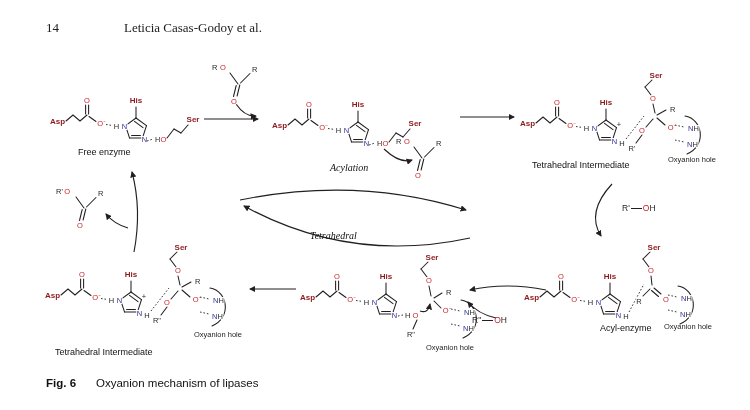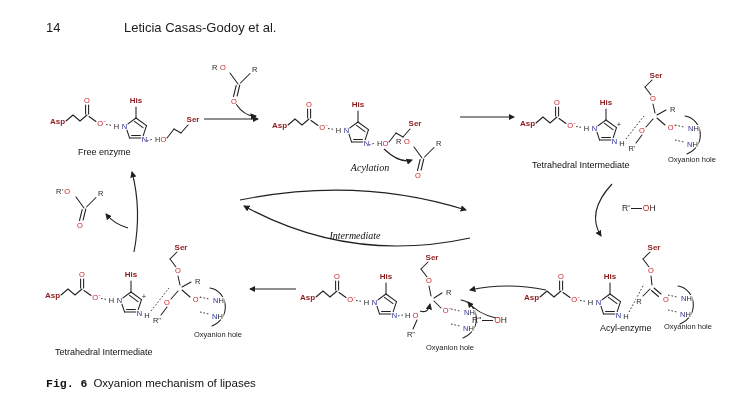--- a/index.html
+++ b/index.html
@@ -1,26 +1,26 @@
 <!DOCTYPE html>
 <html><head>
 <meta charset="utf-8">
 <style>
   html,body{margin:0;padding:0;}
   body{
     width:750px;height:410px;position:relative;background:#ffffff;overflow:hidden;
     font-family:"Liberation Sans",sans-serif;color:#231f20;
   }
-  .runhead{position:absolute;top:20px;font-family:Liberation Sans, sans-serif;font-size:13px;color:#1c1c1c;}
+  .runhead{position:absolute;top:20px;font-family:Liberation Serif, serif;font-size:13px;color:#1c1c1c;}
   .caption{position:absolute;left:46px;top:377px;font-size:11.5px;color:#111;}
-  .caption b{margin-right:6px;font-family:Liberation Mono, monospace;}
+  .caption b{margin-right:20px;}
   .struct{position:absolute;}
   .slabel{position:absolute;font-size:9px;font-weight:normal;color:#111;}
   .oxylabel{position:absolute;font-size:7.5px;color:#222;text-align:center;}
-  .cyclabel{position:absolute;font-family:"Liberation Serif",serif;font-style:italic;font-size:10px;text-align:center;color:#111;}
+  .cyclabel{position:absolute;font-family:"Liberation Serif",serif;font-style:italic;font-size:10px;text-align:left;color:#111;}
   .molecule-label{position:absolute;font-size:8.5px;display:flex;align-items:center;color:#231f20;}
   .molecule-label .o{color:#cc2027;}
   .bondline{display:inline-block;width:11px;height:0;border-top:1.1px solid #231f20;margin:0 1px;}
   
   svg text{font-family:"Liberation Sans",sans-serif;font-size:7.5px;fill:#231f20;}
   .res{font-size:8px;font-weight:bold;fill:#8d1a1d;}
   .atom{paint-order:stroke;stroke:#ffffff;stroke-width:2.2px;stroke-linejoin:round;}
   .o{fill:#cc2027;} .n{fill:#2e3192;} .c{fill:#231f20;}
   .bond, .bond line, .bond path{stroke:#231f20;stroke-width:1.05;fill:none;stroke-linecap:round;}
   .hbond{stroke:#231f20;stroke-width:0.9;stroke-dasharray:1.6 1.9;fill:none;}
@@ -244,17 +244,17 @@
   <use href="#oxyloop" x="161" y="50"></use>
 </svg>
 <div class="slabel" style="left:55px;top:347px;width:150px">Tetrahedral Intermediate</div>
 <div class="oxylabel" style="left:194px;top:330px">Oxyanion hole</div>
 
 <svg class="struct" style="left:56px;top:184px" width="58" height="48" viewBox="0 0 58 48">
   <use href="#ester-rp" x="0" y="0"></use>
 </svg>
 
 <div class="cyclabel" style="left:330px;top:162px;width:80px">Acylation</div>
-<div class="cyclabel" style="left:310px;top:230px;width:90px">Intermediate</div>
+<div class="cyclabel" style="left:310px;top:230px;width:90px">Tetrahedral</div>
 
 <div class="caption">
   <b>Fig. 6</b><span>Oxyanion mechanism of lipases</span>
 </div>
 
 </body></html>

